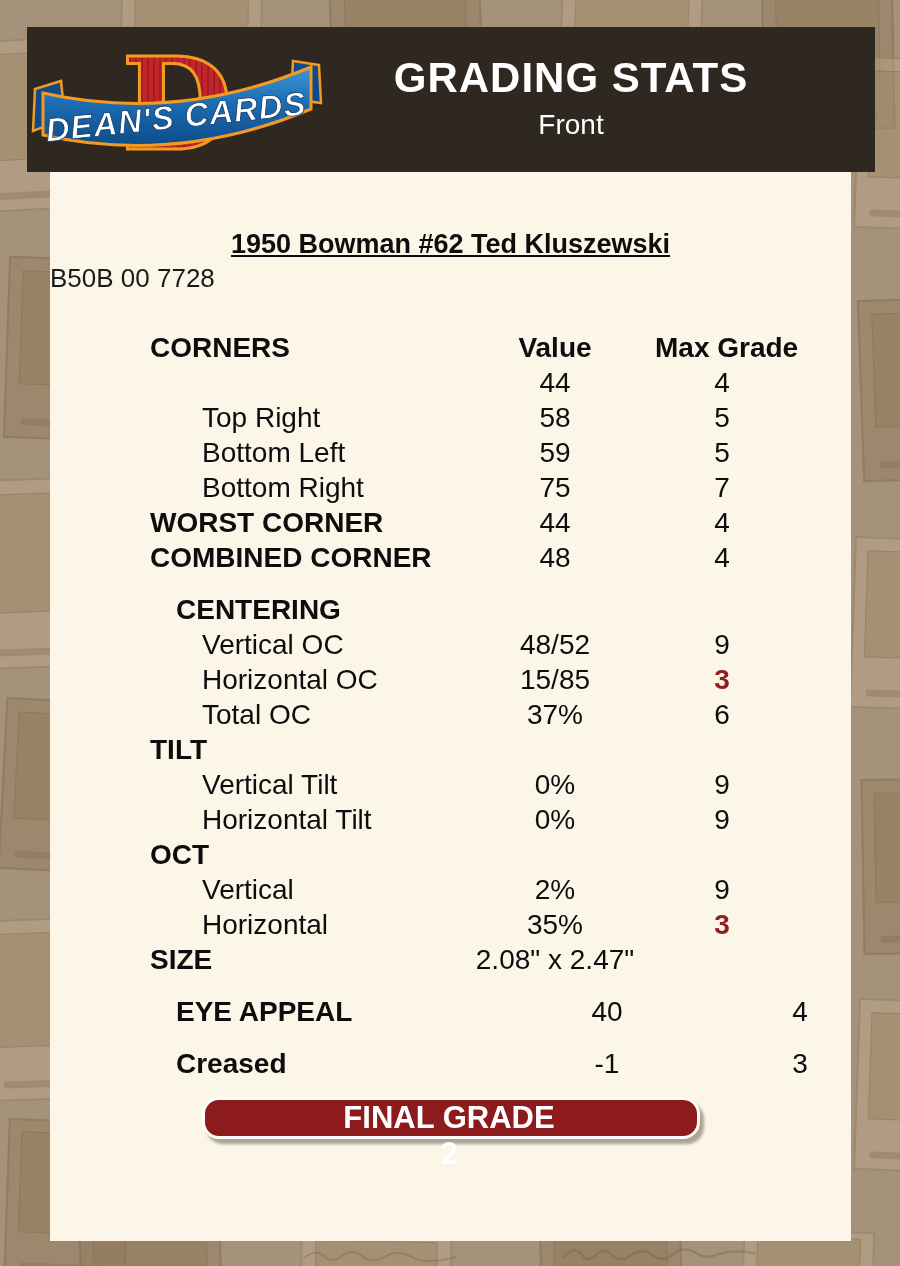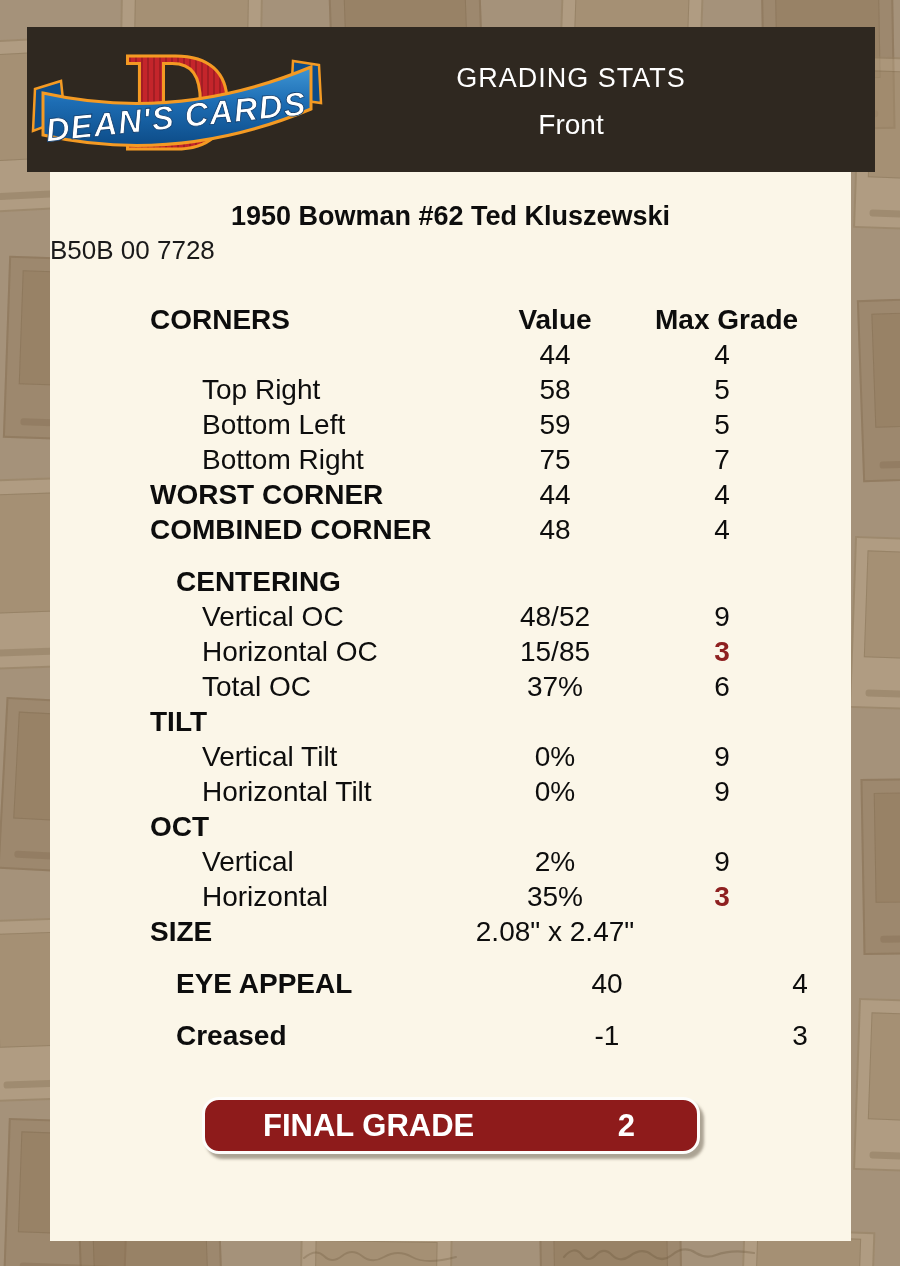--- a/index.html
+++ b/index.html
@@ -35,29 +35,29 @@
   .topbar {
     position:absolute; left:27px; top:27px; width:848px; height:145px;
     background:#2f2820; z-index:2;
     display:flex; align-items:center;
   }
   .logo-wrap { position:relative; width:300px; height:145px; flex:0 0 auto; }
   .title-wrap {
     flex:1; display:flex; flex-direction:column; align-items:center;
     justify-content:center; padding-right:60px; color:#fff;
   }
-  .gs-title { font-size:27px; line-height:50px; letter-spacing:1px; font-weight:400; }
+  .gs-title { font-size:42px; line-height:50px; letter-spacing:1px; font-weight:700; }
   .gs-sub   { font-size:28px; line-height:44px; font-weight:400; }
 
   
   .card {
     position:absolute; left:50px; top:172px; width:801px; height:1069px;
     background:#fbf6e8; z-index:1;
   }
-  .card-title { margin-top:28px; text-align:center; font-size:27px; line-height:32px; font-weight:bold; color:#0d0d0d; }
+  .card-title { margin-top:56px; text-align:center; font-size:27px; line-height:32px; font-weight:bold; color:#0d0d0d;text-decoration:underline; }
   .card-code  { font-size:26px; line-height:36px; color:#1a1a1a; }
 
   .gtable { margin-top:34px; }
   .r {
     display:grid;
     grid-template-columns:100px 305px 200px 134px;
     height:35px; line-height:35px;
     font-size:28px; color:#0d0d0d;
     white-space:nowrap;
   }
@@ -65,29 +65,30 @@
   .r .val { grid-column:3; text-align:center; }
   .r .max { grid-column:4; text-align:center; }
   .r.head .lab, .r.head .val, .r.head .max { font-weight:bold; }
   .r.sec .lab { font-weight:bold; }
   .r.ind .lab { padding-left:52px; }
   .r.gap { margin-top:17px;gap:26px; }
   .max.red { color:#8e2020; font-weight:bold; }
 
   
   .final {
-    position:absolute; left:152px; top:925px; width:498px; height:57px;
+    position:absolute; left:152px; top:925px; width:498px; height:42px;
     background:#8e1b1b;
     border:3px solid #fdfdfb;
     border-radius:17px;
     box-shadow:4px 5px 3px rgba(105,95,78,0.55);
     display:flex; align-items:center; justify-content:space-between;
     padding:0 62px 0 58px;
     color:#ffffff; font-weight:bold; font-size:31px;
     cursor:pointer;
+    flex-direction:column;
   }
 </style>
 </head>
 <body>
 
 <div class="collage">
   <div class="bgcard" style="left:-22px;top:38px;width:122px;height:172px;transform:rotate(-3deg)">
       <div class="ph"></div>
       <div class="cap"></div>
     </div>

